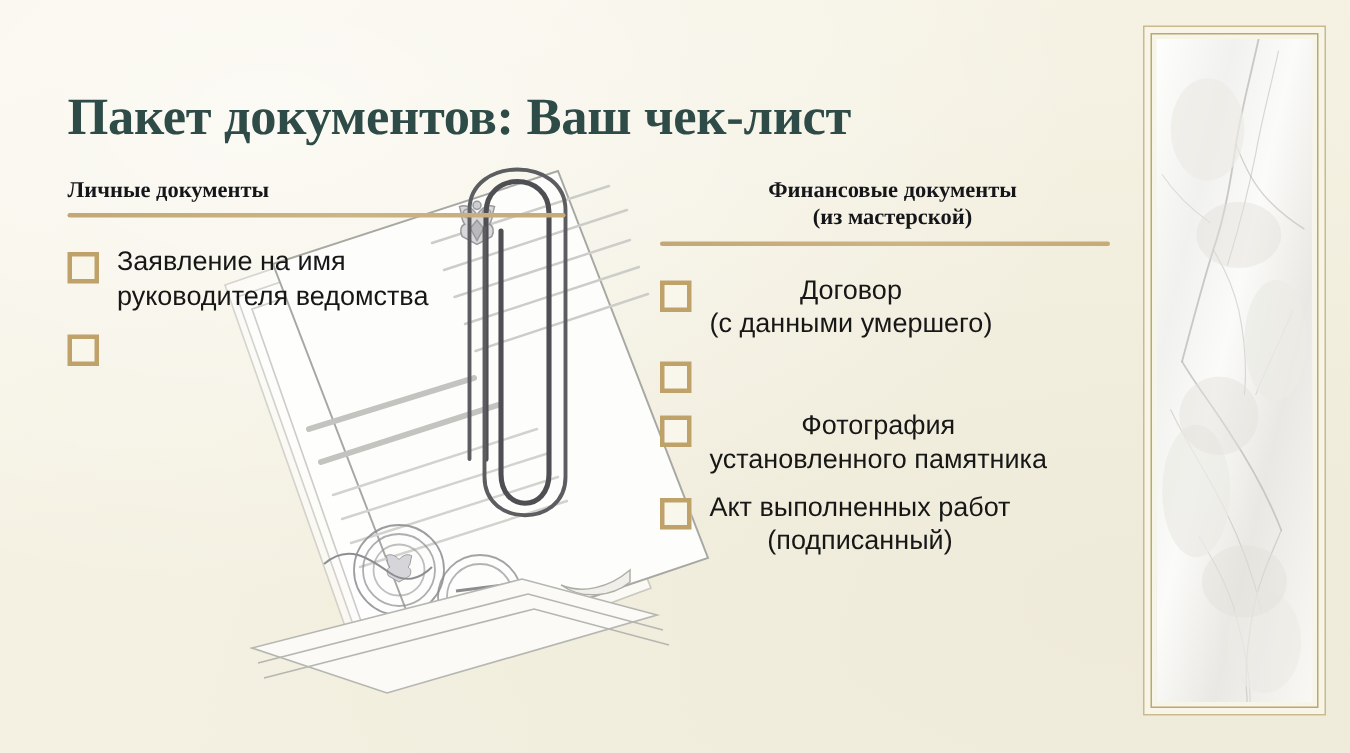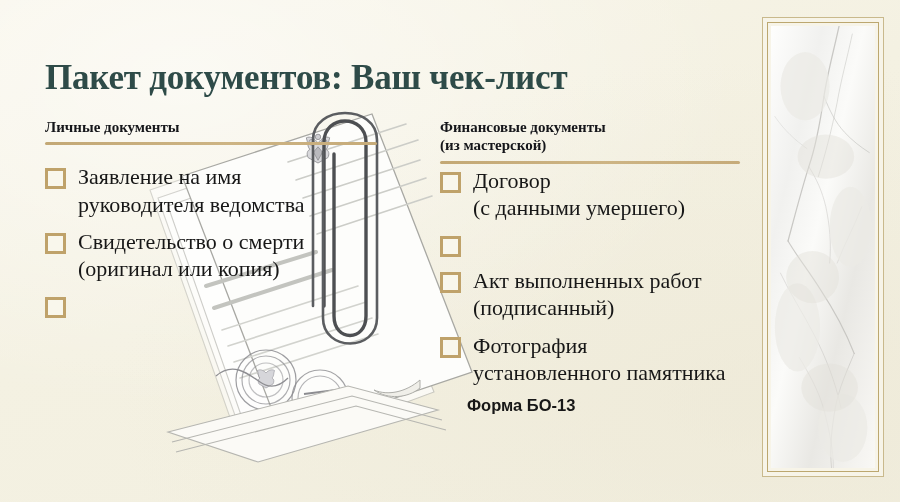--- a/index.html
+++ b/index.html
@@ -47,21 +47,21 @@
     color: #2e4b48;
     white-space: nowrap;
   }
 
   
   .col {
     position: absolute;
     top: 118px;
   }
   .col-left  { left: 45px;  width: 340px; }
-  .col-right { left: 440px; width: 310px; }
+  .col-right { left: 440px; width: 310px; text-align: center; }
 
   .col-head {
     font-family: "Liberation Serif", serif;
     font-weight: 700;
     font-size: 15px;
     line-height: 1.22;
     color: #15161a;
     margin: 0;
   }
   .divider {
@@ -72,40 +72,40 @@
   }
   .col-left  .divider { width: 332px; }
   .col-right .divider { width: 300px; }
 
   .items {
     list-style: none;
     margin: 0;
     padding: 0;
   }
   .col-left  .items { margin-top: 18px; }
-  .col-right .items { margin-top: 3px; }
+  .col-right .items { margin-top: 18px; }
 
   .item {
     display: flex;
     align-items: flex-start;
     margin-bottom: 10px;
   }
   .checkbox {
     flex: 0 0 auto;
     width: 15px;
     height: 15px;
     margin-top: 5px;
     margin-right: 12px;
     border: 3px solid #bfa26a;
     background: #f9f7ec;
     box-sizing: content-box;
   }
   .item-text {
-    font-family: Liberation Serif, serif;
-    font-size: 22px;
+    font-family: Liberation Sans, sans-serif;
+    font-size: 18px;
     line-height: 1.24;
     color: #171717;
     white-space: pre-line;
   }
   .note {
     font-family: "Liberation Sans", sans-serif;
     font-size: 16.5px;
     font-weight: 700;
     color: #171717;
     margin-top: 2px;
@@ -219,54 +219,48 @@
     <h2 class="col-head">Личные документы</h2>
     <div class="divider"></div>
     <ul class="items">
       <li class="item">
         <span class="checkbox"></span>
         <span class="item-text">Заявление на имя
 руководителя ведомства</span>
       </li>
       <li class="item">
         <span class="checkbox"></span>
-        <span class="item-text">Свидетельство о смерти
-(оригинал или копия)</span>
-      </li>
-      <li class="item">
-        <span class="checkbox"></span>
       </li>
     </ul>
   </section>
 
   <section class="col col-right">
     <h2 class="col-head" style="white-space:pre-line;">Финансовые документы
 (из мастерской)</h2>
     <div class="divider"></div>
     <ul class="items">
       <li class="item">
         <span class="checkbox"></span>
         <span class="item-text">Договор
 (с данными умершего)</span>
       </li>
       <li class="item">
         <span class="checkbox"></span>
       </li>
       <li class="item">
         <span class="checkbox"></span>
+        <span class="item-text">Фотография
+установленного памятника</span>
+      </li>
+      <li class="item">
+        <span class="checkbox"></span>
         <span class="item-text">Акт выполненных работ
 (подписанный)</span>
       </li>
-      <li class="item">
-        <span class="checkbox"></span>
-        <span class="item-text">Фотография
-установленного памятника</span>
-      </li>
     </ul>
-    <div class="note">Форма БО-13</div>
   </section>
 
   <div class="marble-frame">
     <div class="marble-frame-inner">
       <div class="marble">
         <svg viewBox="0 0 110 440" preserveAspectRatio="none" width="100%" height="100%" aria-hidden="true">
           <defs>
             <linearGradient id="mg" x1="0" y1="0" x2="1" y2="1">
               <stop offset="0%" stop-color="#fefefd"></stop>
               <stop offset="25%" stop-color="#f1f1ef"></stop>

